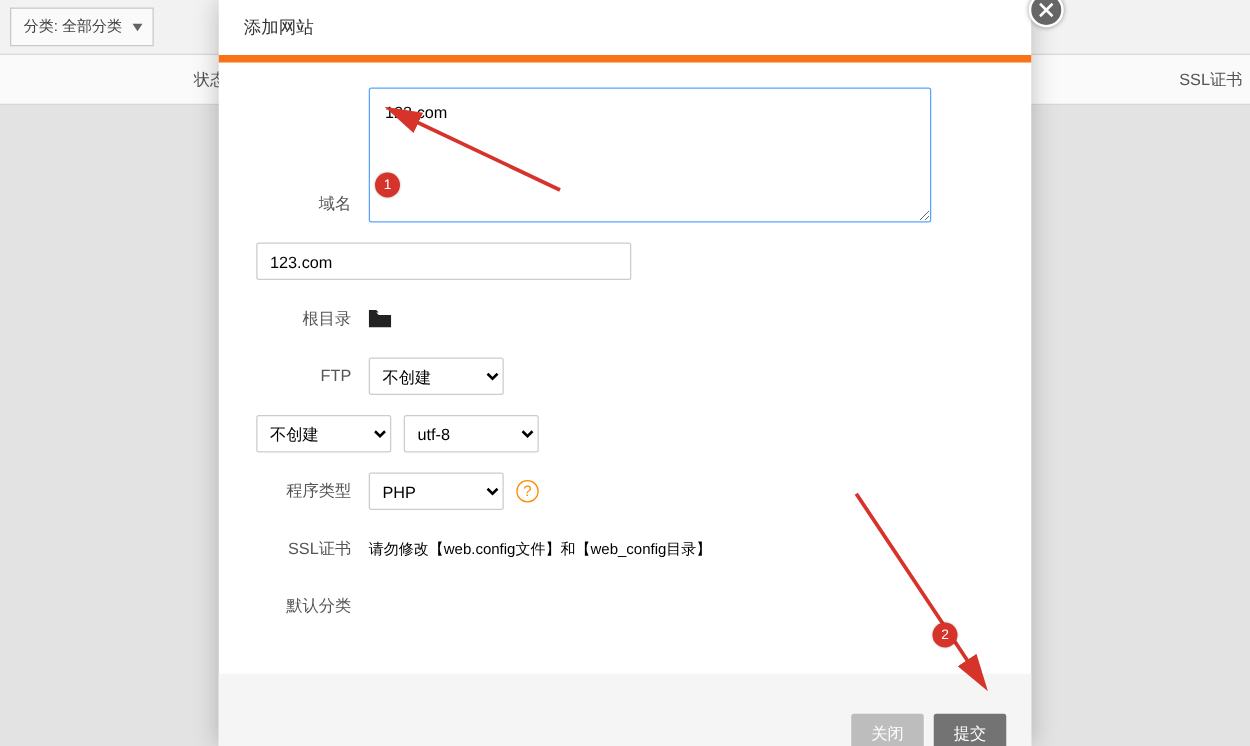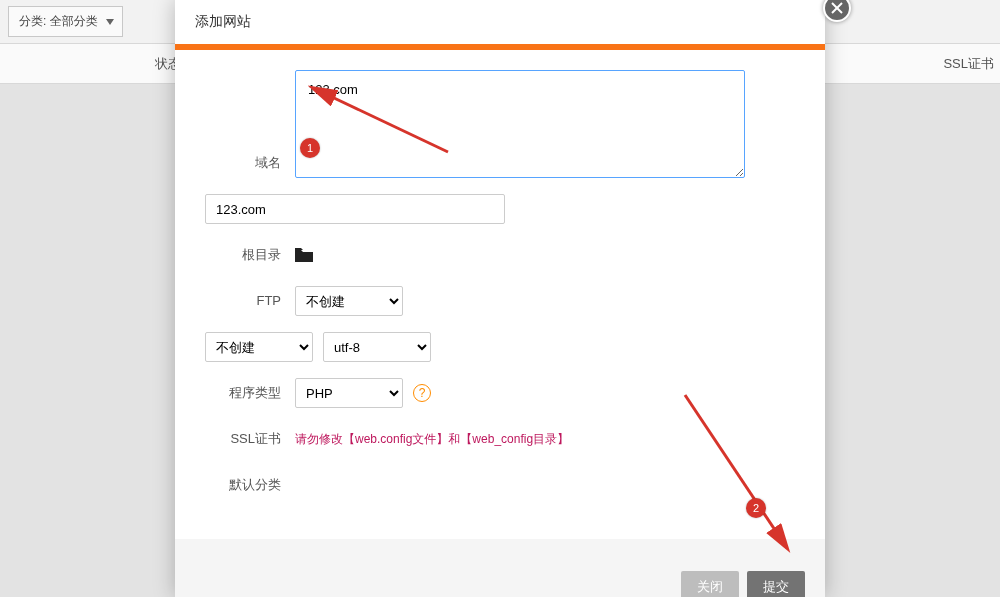--- a/index.html
+++ b/index.html
@@ -144,21 +144,21 @@
   }
   .help-icon {
     width: 18px; height: 18px;
     border: 1px solid #ff8c00;
     border-radius: 50%;
     color: #ff8c00;
     display: inline-flex; align-items: center; justify-content: center;
     font-size: 12px;
     cursor: pointer;
   }
-  .hint-text { color: #be185d; font-size: 12px; }
+  .hint-text { color: #000000; font-size: 12px; }
   .modal-footer {
     position: absolute;
     bottom: 0; left: 0; right: 0;
     height: 58px;
     background: #f5f5f5;
     display: flex; align-items: center; justify-content: flex-end;
     padding: 0 20px;
     gap: 8px;
   }
   .btn {

